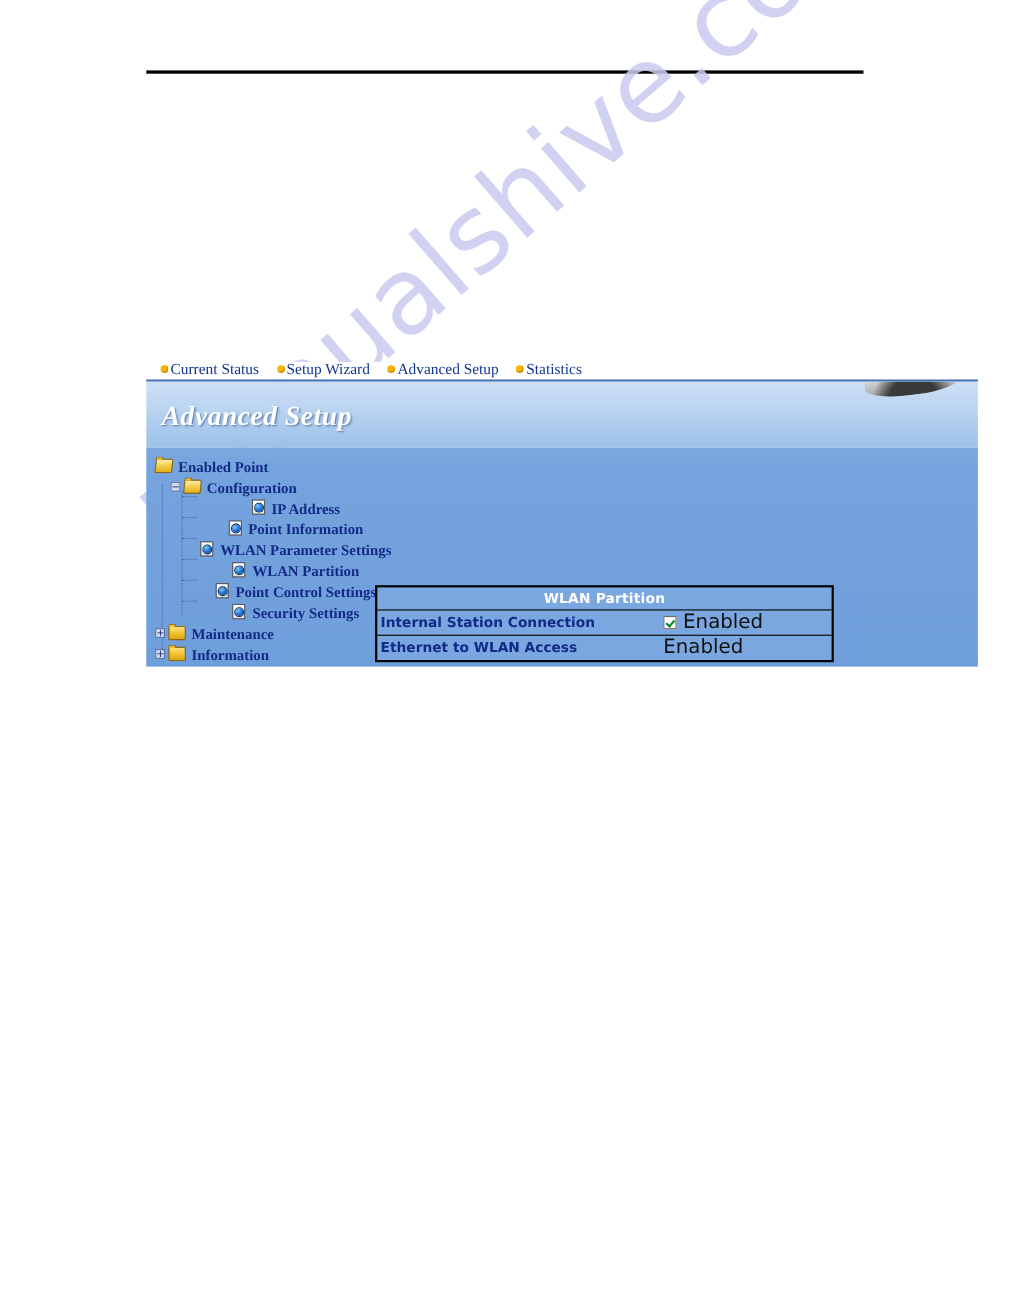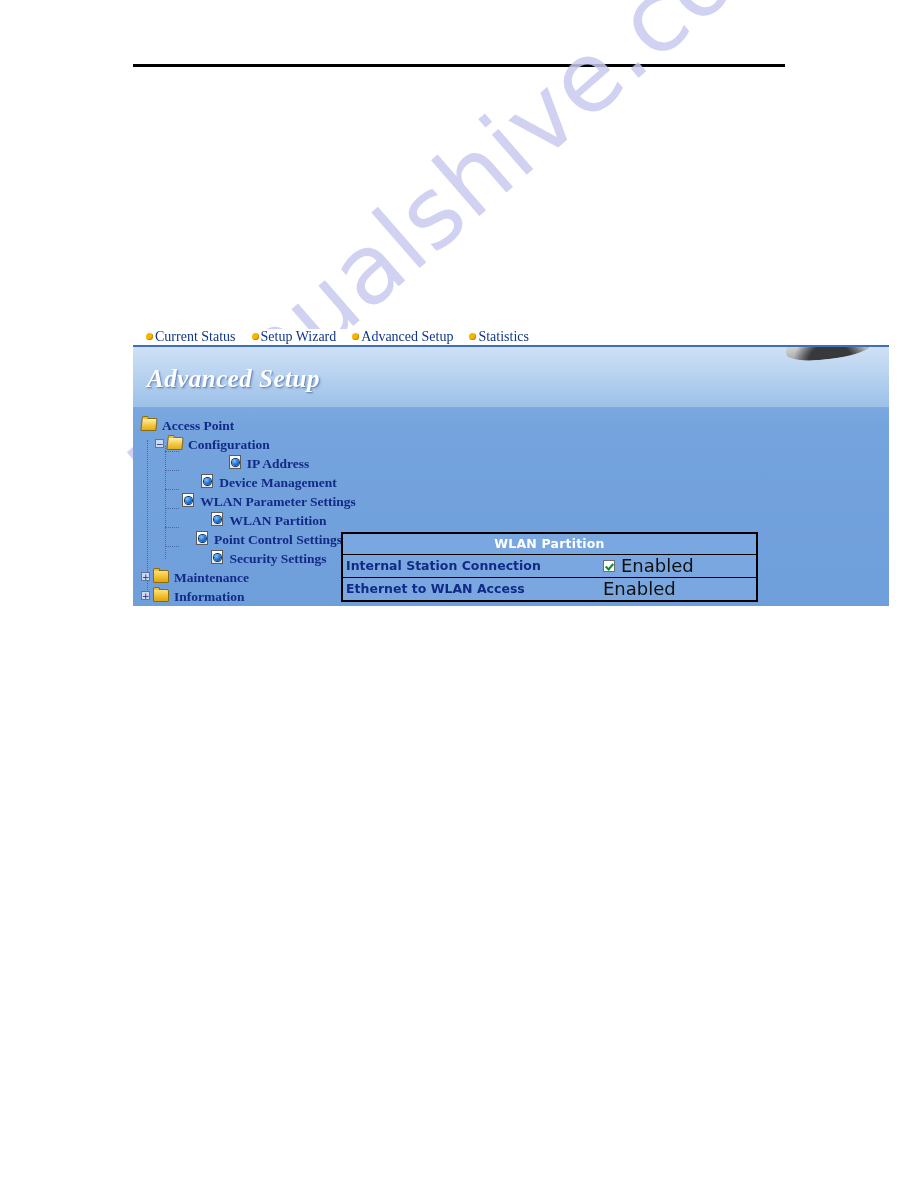--- a/index.html
+++ b/index.html
@@ -404,32 +404,32 @@
         <div class="guide-v"></div>
         <div class="guide-v2"></div>
         <div class="guide-h" style="top:37px"></div>
         <div class="guide-h" style="top:56px"></div>
         <div class="guide-h" style="top:75px"></div>
         <div class="guide-h" style="top:94px"></div>
         <div class="guide-h" style="top:113px"></div>
         <div class="guide-h" style="top:132px"></div>
 
         <div class="tnode lvl0">
-          <span class="ico-folder open"><i></i></span><span class="label">Access Point</span>
+          <span class="ico-folder open"><i></i></span><span class="label">Enabled Point</span>
         </div>
 
         <div class="tnode lvl1">
           <span class="expander">−</span><span class="ico-folder open"><i></i></span><span class="label">Configuration</span>
         </div>
 
         <div class="tnode lvl2">
           <span class="ico-page"></span><span class="label">IP Address</span>
         </div>
         <div class="tnode lvl2">
-          <span class="ico-page"></span><span class="label">Device Management</span>
+          <span class="ico-page"></span><span class="label">Point Information</span>
         </div>
         <div class="tnode lvl2">
           <span class="ico-page"></span><span class="label">WLAN  Parameter Settings</span>
         </div>
         <div class="tnode lvl2">
           <span class="ico-page"></span><span class="label">WLAN  Partition</span>
         </div>
         <div class="tnode lvl2">
           <span class="ico-page"></span><span class="label">Point Control Settings</span>
         </div>

